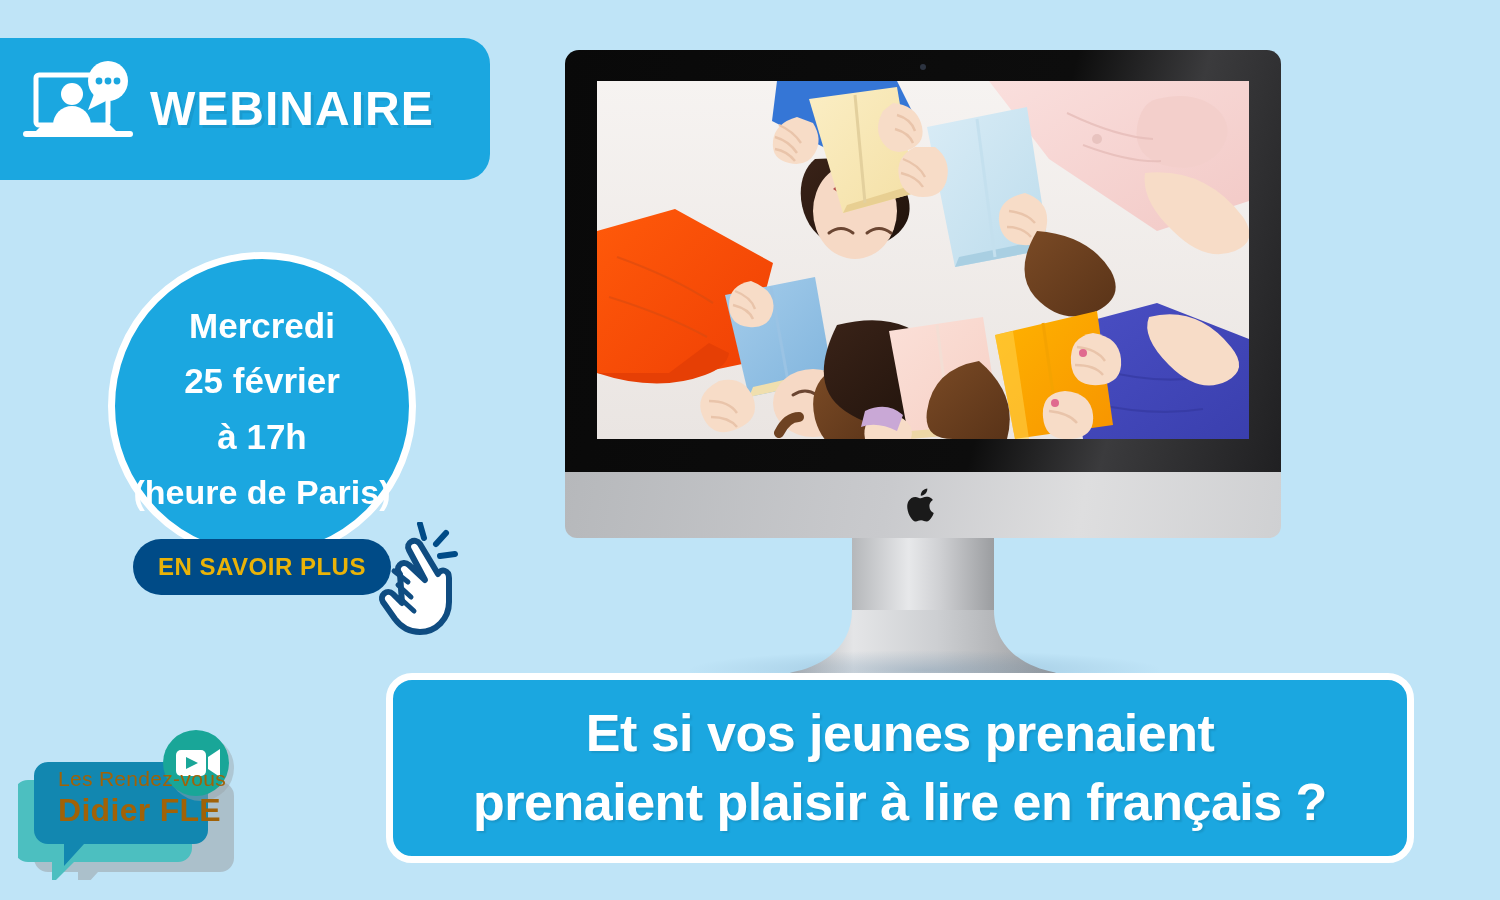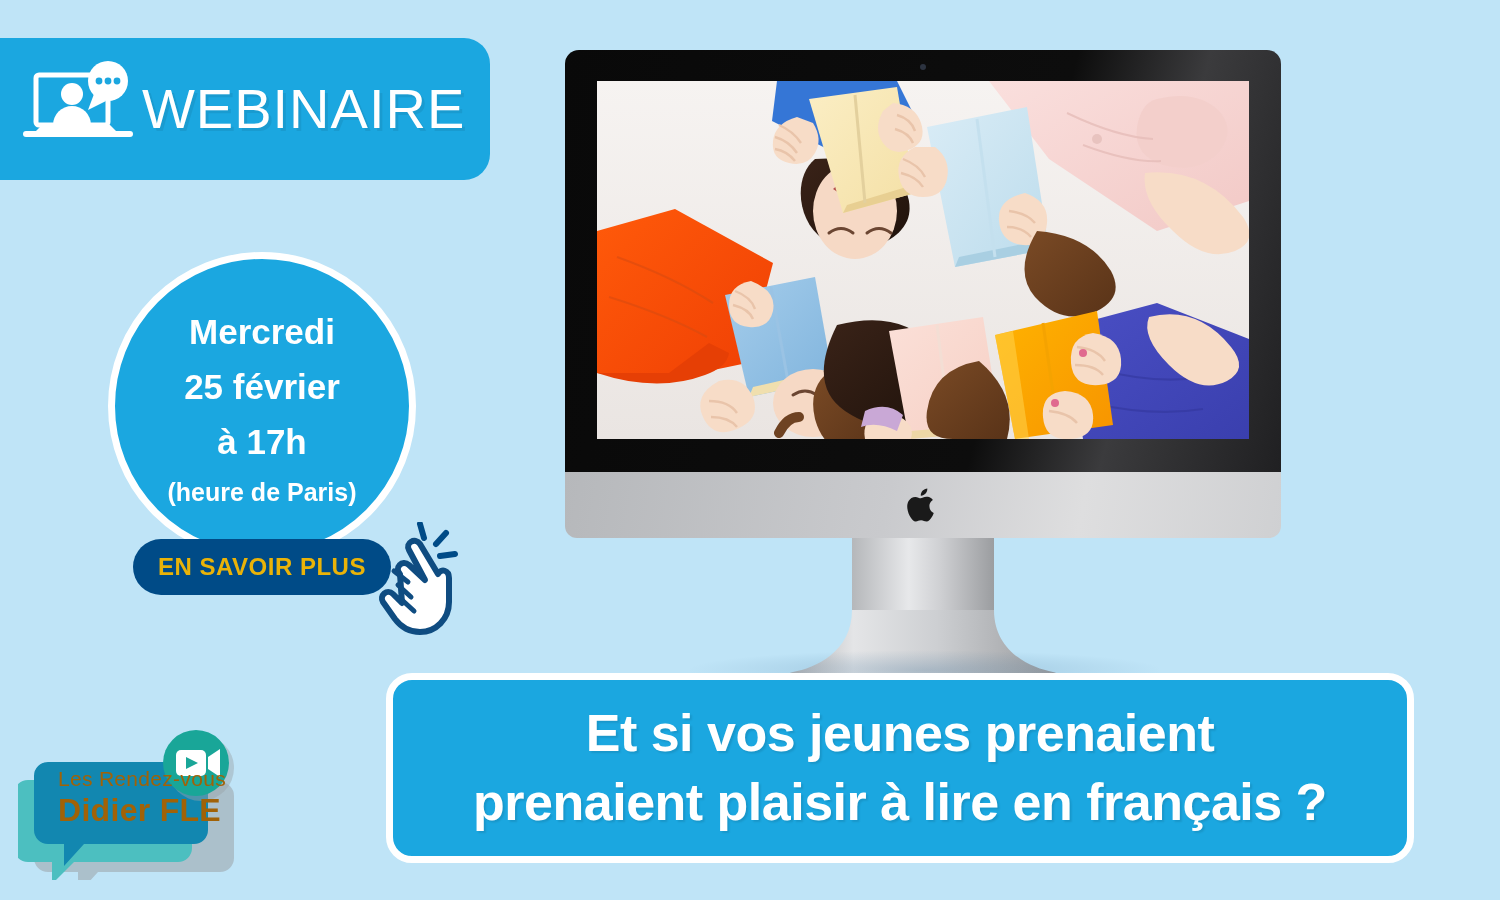--- a/index.html
+++ b/index.html
@@ -32,27 +32,28 @@
     padding-left: 50px;
     box-sizing: border-box;
   }
   #webinar-icon {
     width: 116px;
     height: 96px;
     flex: 0 0 auto;
     margin-right: 6px;
   }
   #webinaire-label {
-    font-size: 56px;
-    font-weight: normal;
+    font-size: 48px;
+    font-weight: bold;
     color: #ffffff;
     letter-spacing: 1px;
     line-height: 1;
     text-shadow: 3px 3px 0 rgba(0,0,0,0.07);
     white-space: nowrap;
+    margin-left: 8px;
   }
 
   
   #date-circle {
     position: absolute;
     left: 108px;
     top: 252px;
     width: 308px;
     height: 308px;
     border-radius: 50%;
@@ -66,21 +67,21 @@
     color: #ffffff;
     text-align: center;
   }
   .date-line {
     font-size: 35px;
     font-weight: bold;
     line-height: 1.58;
     white-space: nowrap;
   }
   #date-timezone {
-    font-size: 25px;
+    font-size: 34px;
     font-weight: bold;
     line-height: 1.3;
     margin-top: 6px;
     white-space: nowrap;
   }
 
   
   #cta-button {
     position: absolute;
     left: 133px;

